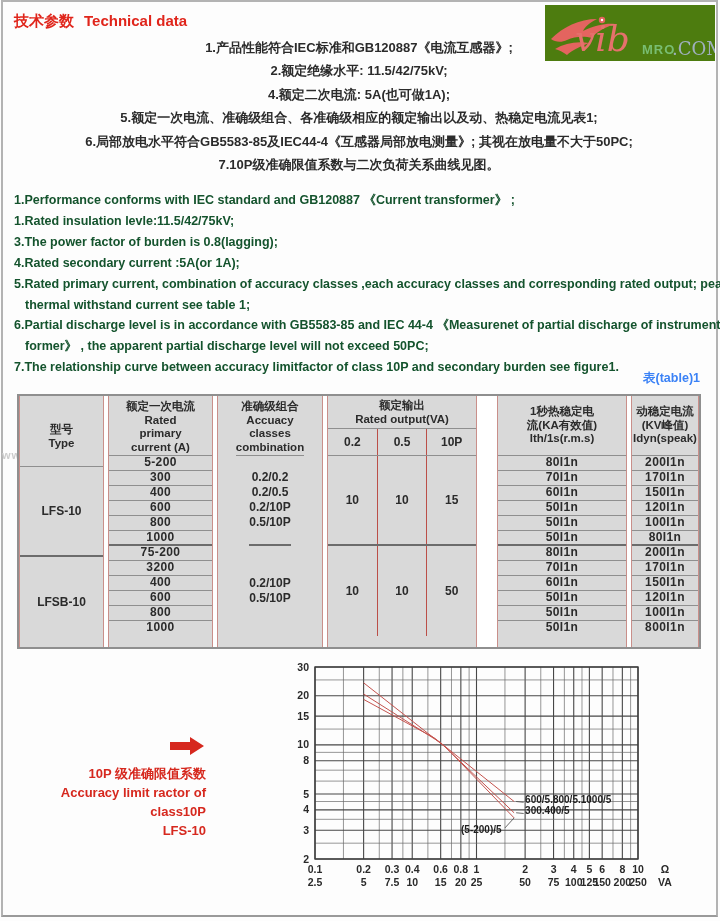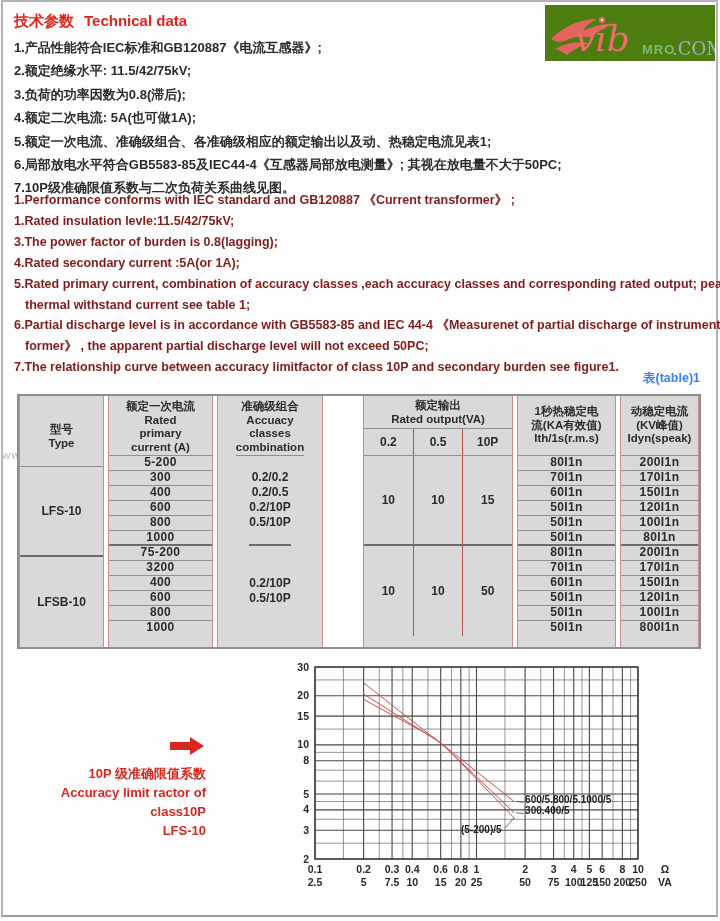--- a/index.html
+++ b/index.html
@@ -6,37 +6,37 @@
   body{width:720px;height:921px;background:#fff;font-family:"Liberation Sans","DejaVu Sans",sans-serif;}
   .page{position:relative;width:720px;height:921px;background:#fdfdfd;overflow:hidden;}
   .frame{position:absolute;left:1px;top:0;right:2px;bottom:4px;border:2px solid #b3b3b3;border-bottom-color:#9a9a9a;pointer-events:none;}
 
   .title{position:absolute;left:14px;top:12px;font-size:15px;font-weight:bold;color:#e0251b;}
   .title .en{margin-left:10px;}
 
   .logo{position:absolute;left:545px;top:5px;width:170px;height:56px;background:#4d7c0f;}
 
   .notes-zh{position:absolute;left:14px;top:36px;width:690px;color:#2b2b2b;font-size:13px;font-weight:bold;}
-  .notes-zh .note-line{line-height:23.4px;white-space:nowrap;}
-  .notes-en{position:absolute;left:14px;top:190px;width:700px;color:#7f1d1d;font-size:12.5px;font-weight:bold;}
+  .notes-zh .note-line{line-height:23.4px;white-space:nowrap;text-align:center;}
+  .notes-en{position:absolute;left:14px;top:190px;width:700px;color:#14532d;font-size:12.5px;font-weight:bold;}
   .notes-en .note-line{line-height:20.9px;white-space:nowrap;}
   .notes-en .cont{padding-left:11px;}
 
   .watermark{position:absolute;left:2px;top:449px;font-size:11px;color:#cbcbcb;letter-spacing:1px;font-weight:bold;}
 
   .tbl-caption{position:absolute;right:20px;top:370px;font-size:12.5px;font-weight:bold;color:#3b82f6;}
 
   
   #ct-table{position:absolute;left:17px;top:394px;width:684px;background:#fff;border:2px solid #8f8f8f;display:flex;gap:4px;box-sizing:border-box;color:#2b2b2b;}
   .tcol{background:#d9d9d9;border-left:1px solid #c98f8a;border-right:1px solid #c98f8a;display:flex;flex-direction:column;box-sizing:border-box;}
   .col-type{width:85px;}
   .col-pri{width:105px;}
   .col-acc{width:106px;align-items:center;}
-  .col-out{width:150px;margin-left:36px;}
-  .col-ith{width:99px;}
+  .col-out{width:150px;}
+  .col-ith{width:130px;margin-left:16px;}
   .col-idyn{flex:1;}
   .thead{height:60px;border-bottom:1px solid #8f8f8f;box-sizing:border-box;text-align:center;font-size:11.5px;font-weight:bold;line-height:13.5px;padding-top:4px;}
   .thead.pad-mid{padding-top:16px;margin-top:11px;}
   .thead.pad-sm{padding-top:9px;}
   .hline{white-space:nowrap;}
   .cell-sm{height:15px;line-height:13px;text-align:center;font-size:12px;font-weight:bold;border-bottom:1px solid #8f8f8f;box-sizing:border-box;letter-spacing:.4px;}
   .cell-sm.blk-sep{border-bottom:2px solid #6c6c6c;}
   .cell-sm.last{border-bottom:none;}
   .cell-lg{height:90px;display:flex;flex-direction:column;justify-content:center;text-align:center;font-size:12px;font-weight:bold;box-sizing:border-box;line-height:15px;}
   .cell-lg.blk-sep{border-bottom:2px solid #6c6c6c;}
@@ -70,21 +70,20 @@
       <circle cx="57" cy="15" r="1.2" fill="#ffffff"></circle>
       <text x="30" y="46" font-family="DejaVu Serif, serif" font-style="italic" font-size="36" fill="#e5716c">vib</text>
       <text x="97" y="49" font-family="Liberation Sans, sans-serif" font-weight="bold" font-size="13" letter-spacing="1" fill="#79bd72">MRO</text>
       <text x="127" y="50" font-family="DejaVu Serif, serif" font-size="18" fill="#9fb0bd">.COM</text>
     </svg>
   </div>
 
   <div class="notes-zh" id="notes-zh">
       <div class="note-line">1.产品性能符合IEC标准和GB120887《电流互感器》;</div>
       <div class="note-line">2.额定绝缘水平: 11.5/42/75kV;</div>
-      <div class="note-line">3.负荷的功率因数为0.8(滞后);</div>
       <div class="note-line">4.额定二次电流: 5A(也可做1A);</div>
       <div class="note-line">5.额定一次电流、准确级组合、各准确级相应的额定输出以及动、热稳定电流见表1;</div>
       <div class="note-line">6.局部放电水平符合GB5583-85及IEC44-4《互感器局部放电测量》; 其视在放电量不大于50PC;</div>
       <div class="note-line">7.10P级准确限值系数与二次负荷关系曲线见图。</div>
     </div>
   <div class="notes-en" id="notes-en">
       <div class="note-line">1.Performance conforms with IEC standard and GB120887 《Current transformer》 ;</div>
       <div class="note-line">1.Rated insulation levle:11.5/42/75kV;</div>
       <div class="note-line">3.The power factor of burden is 0.8(lagging);</div>
       <div class="note-line">4.Rated secondary current :5A(or 1A);</div>

